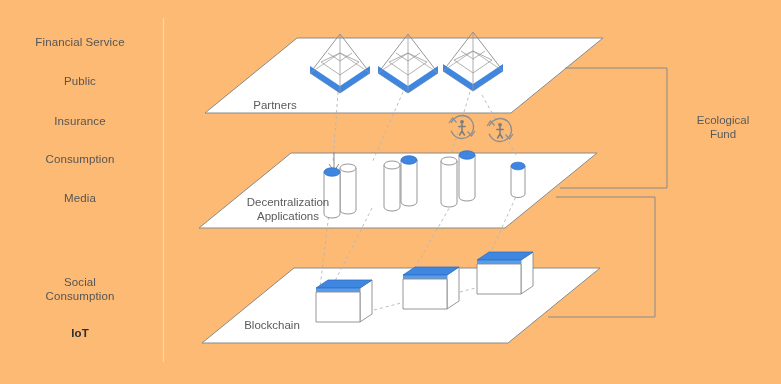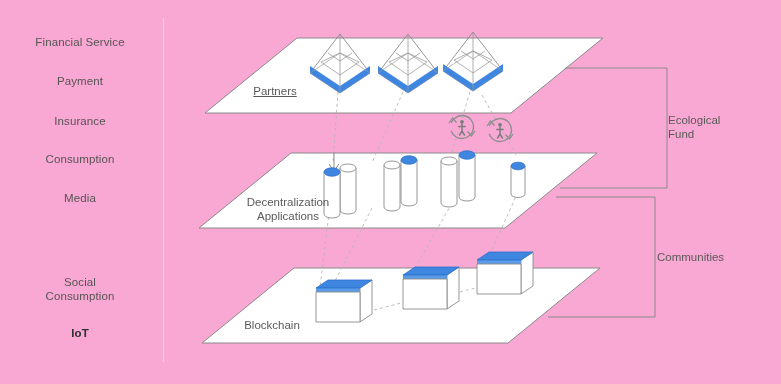--- a/index.html
+++ b/index.html
@@ -10,21 +10,21 @@
   }
   body {
     font-family: "Liberation Sans", sans-serif;
     color: #4a4a4a;
     -webkit-font-smoothing: antialiased;
   }
   #canvas {
     position: relative;
     width: 781px;
     height: 384px;
-    background: #f9a8d4;
+    background: #fdba74;
     overflow: hidden;
   }
   #diagram-svg {
     position: absolute;
     left: 0;
     top: 0;
     width: 781px;
     height: 384px;
     display: block;
   }
@@ -48,21 +48,21 @@
     line-height: 14px;
     color: #5a5a5a;
     text-align: center;
     white-space: pre-line;
   }
   .bracket-label {
     position: absolute;
     font-size: 11.5px;
     line-height: 14px;
     color: #5a5a5a;
-    text-align: left;
+    text-align: center;
     white-space: pre-line;
     width: 110px;
   }
 </style>
 </head>
 <body>
 
 <div id="canvas">
 
   <svg id="diagram-svg" viewBox="0 0 781 384">
@@ -216,30 +216,29 @@
       <line x1="667" y1="188" x2="560" y2="188"></line>
     </g>
     <g stroke="#8a8a8a" stroke-width="1" fill="none">
       <line x1="556" y1="197" x2="655" y2="197"></line>
       <line x1="655" y1="197" x2="655" y2="317"></line>
       <line x1="655" y1="317" x2="548" y2="317"></line>
     </g>
   </svg>
 
   <div class="sector-label" style="left:5px; top:35px;">Financial Service</div>
-  <div class="sector-label" style="left:5px; top:74px;">Payment</div>
+  <div class="sector-label" style="left:5px; top:74px;">Public</div>
   <div class="sector-label" style="left:5px; top:114px;">Insurance</div>
   <div class="sector-label" style="left:5px; top:191px;">Media</div>
   <div class="sector-label" style="left:5px; top:152px;">Consumption</div>
   <div class="sector-label" style="left:5px; top:275px;">Social
 Consumption</div>
   <div class="sector-label bold" style="left:5px; top:326px;">IoT</div>
 
-  <div class="plane-label" style="left:240px; top:84px; width:70px;text-decoration:underline;">Partners</div>
+  <div class="plane-label" style="left:240px; top:98px; width:70px;">Partners</div>
   <div class="plane-label" style="left:233px; top:195px; width:110px;text-align:center;">Decentralization
 Applications</div>
   <div class="plane-label" style="left:227px; top:318px; width:90px;">Blockchain</div>
 
   <div class="bracket-label" style="left:668px; top:113px;">Ecological
 Fund</div>
-  <div class="bracket-label" style="left:657px; top:250px;">Communities</div>
 
 </div>
 
 </body></html>

